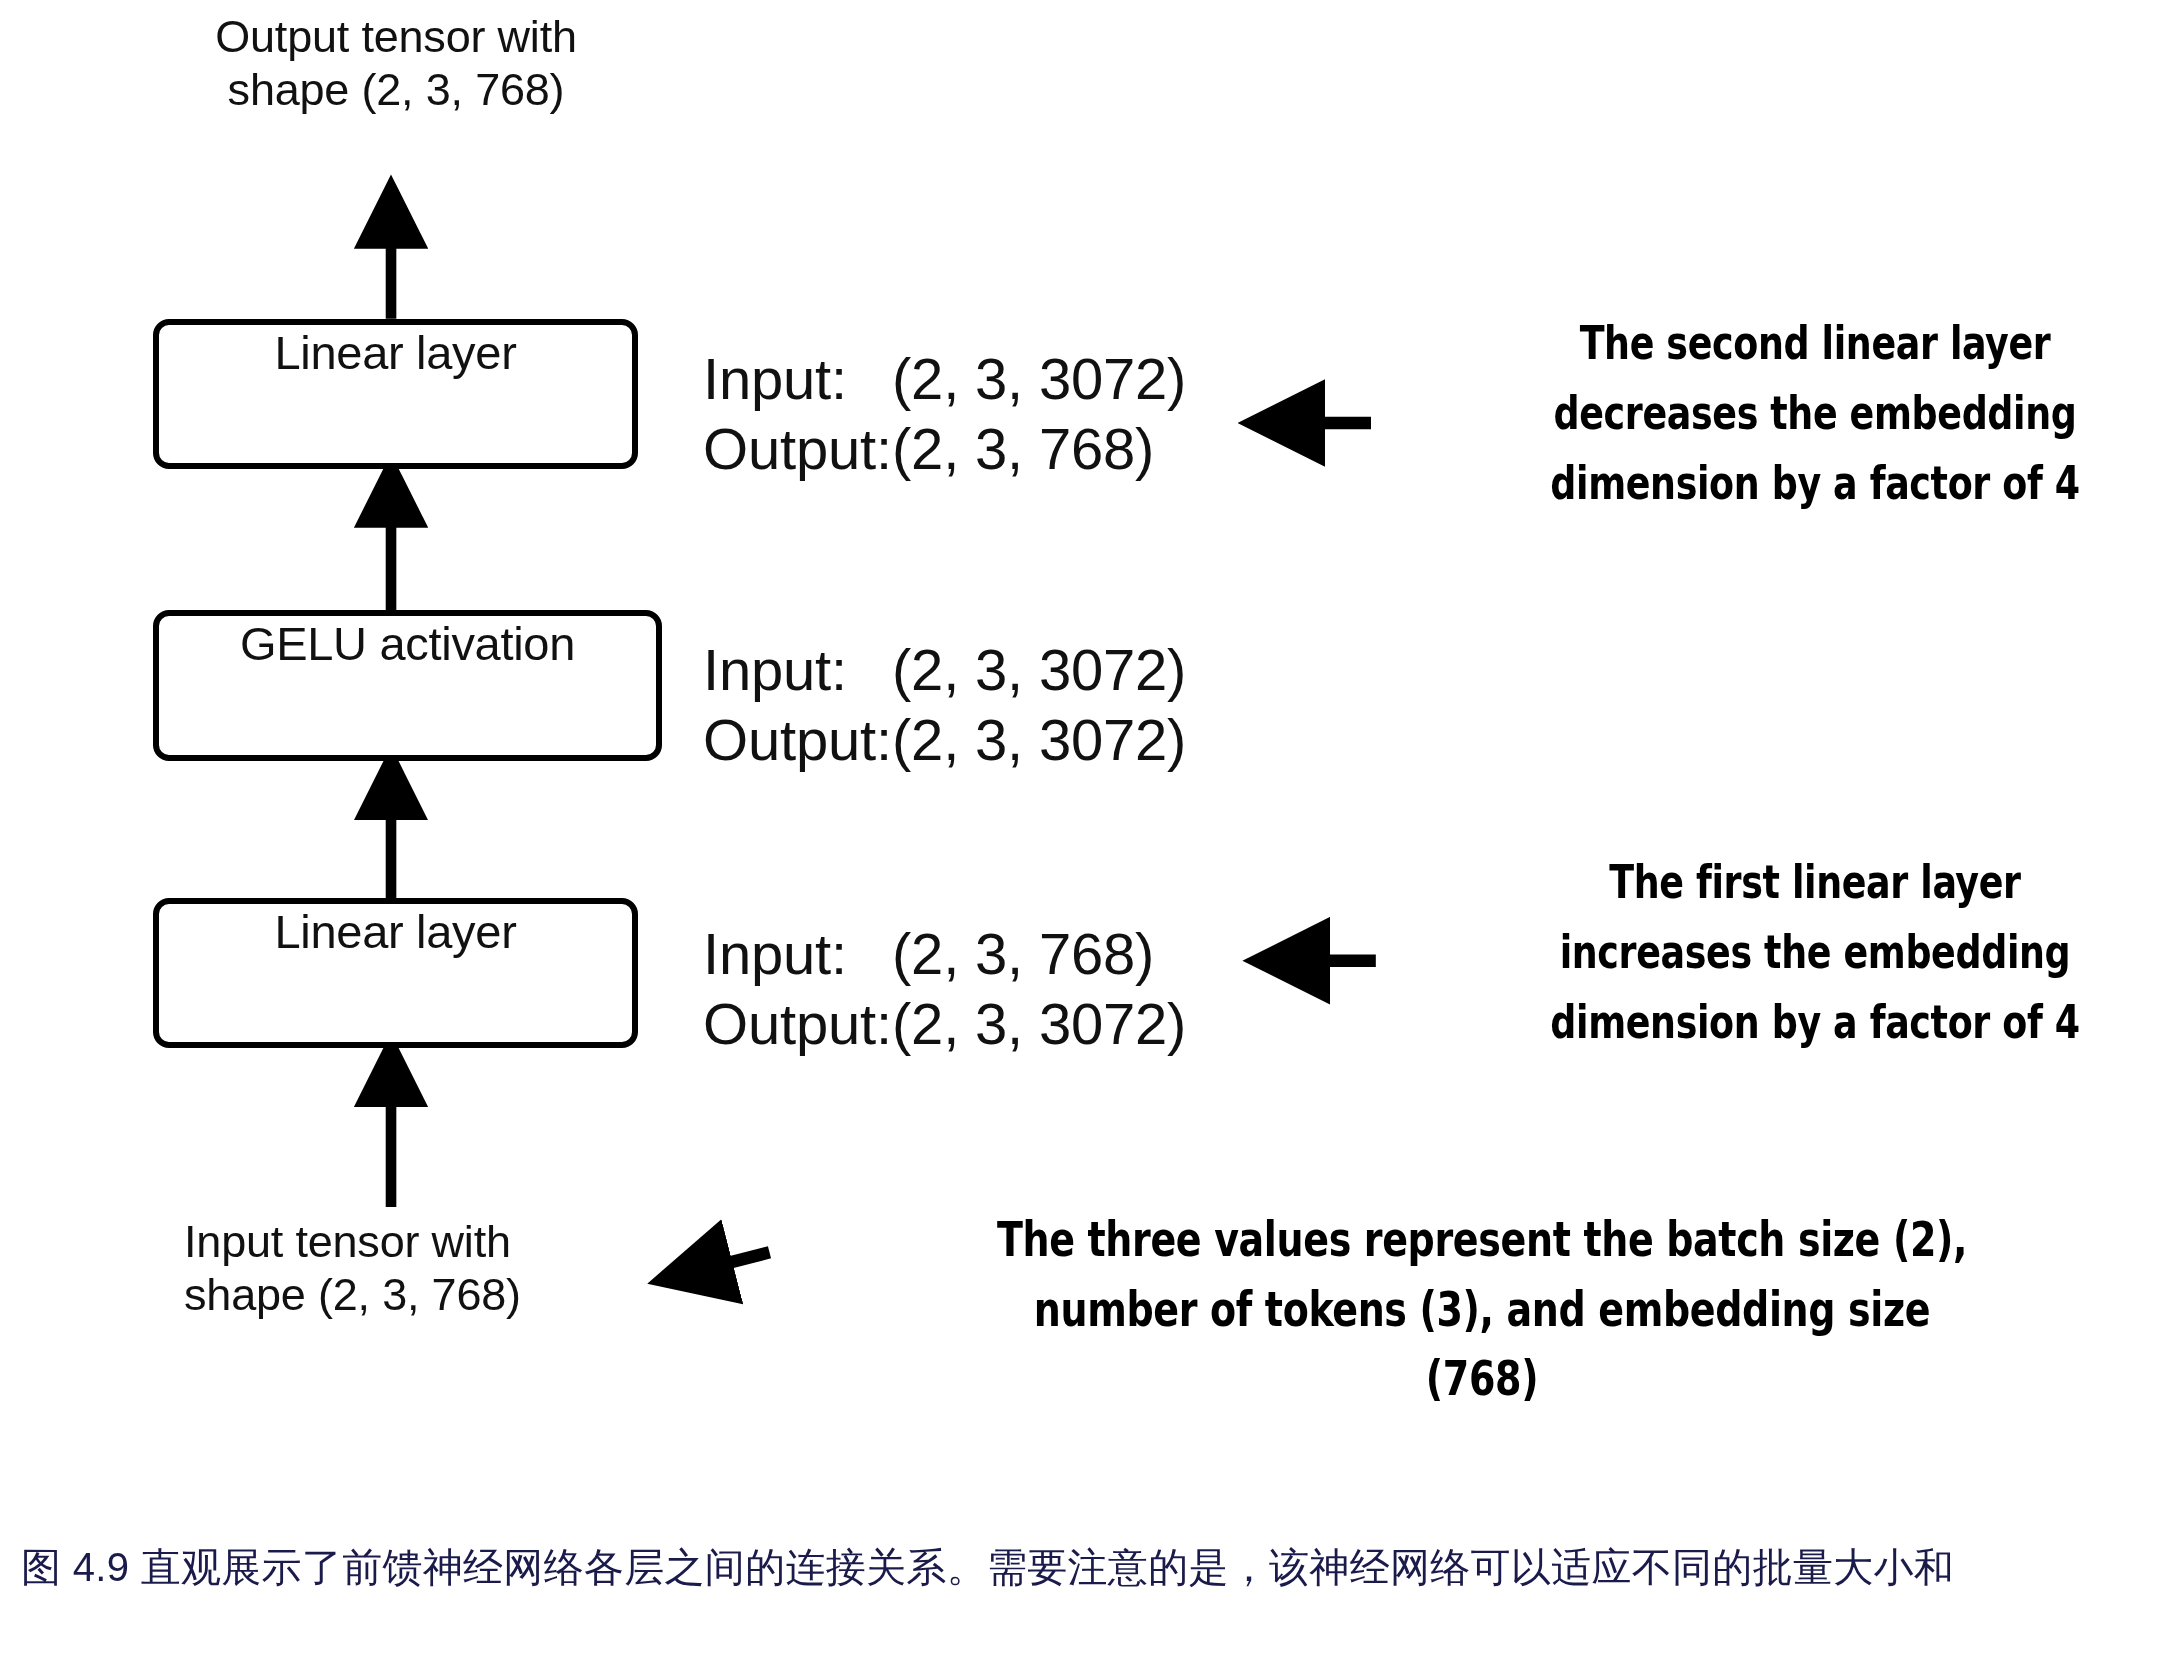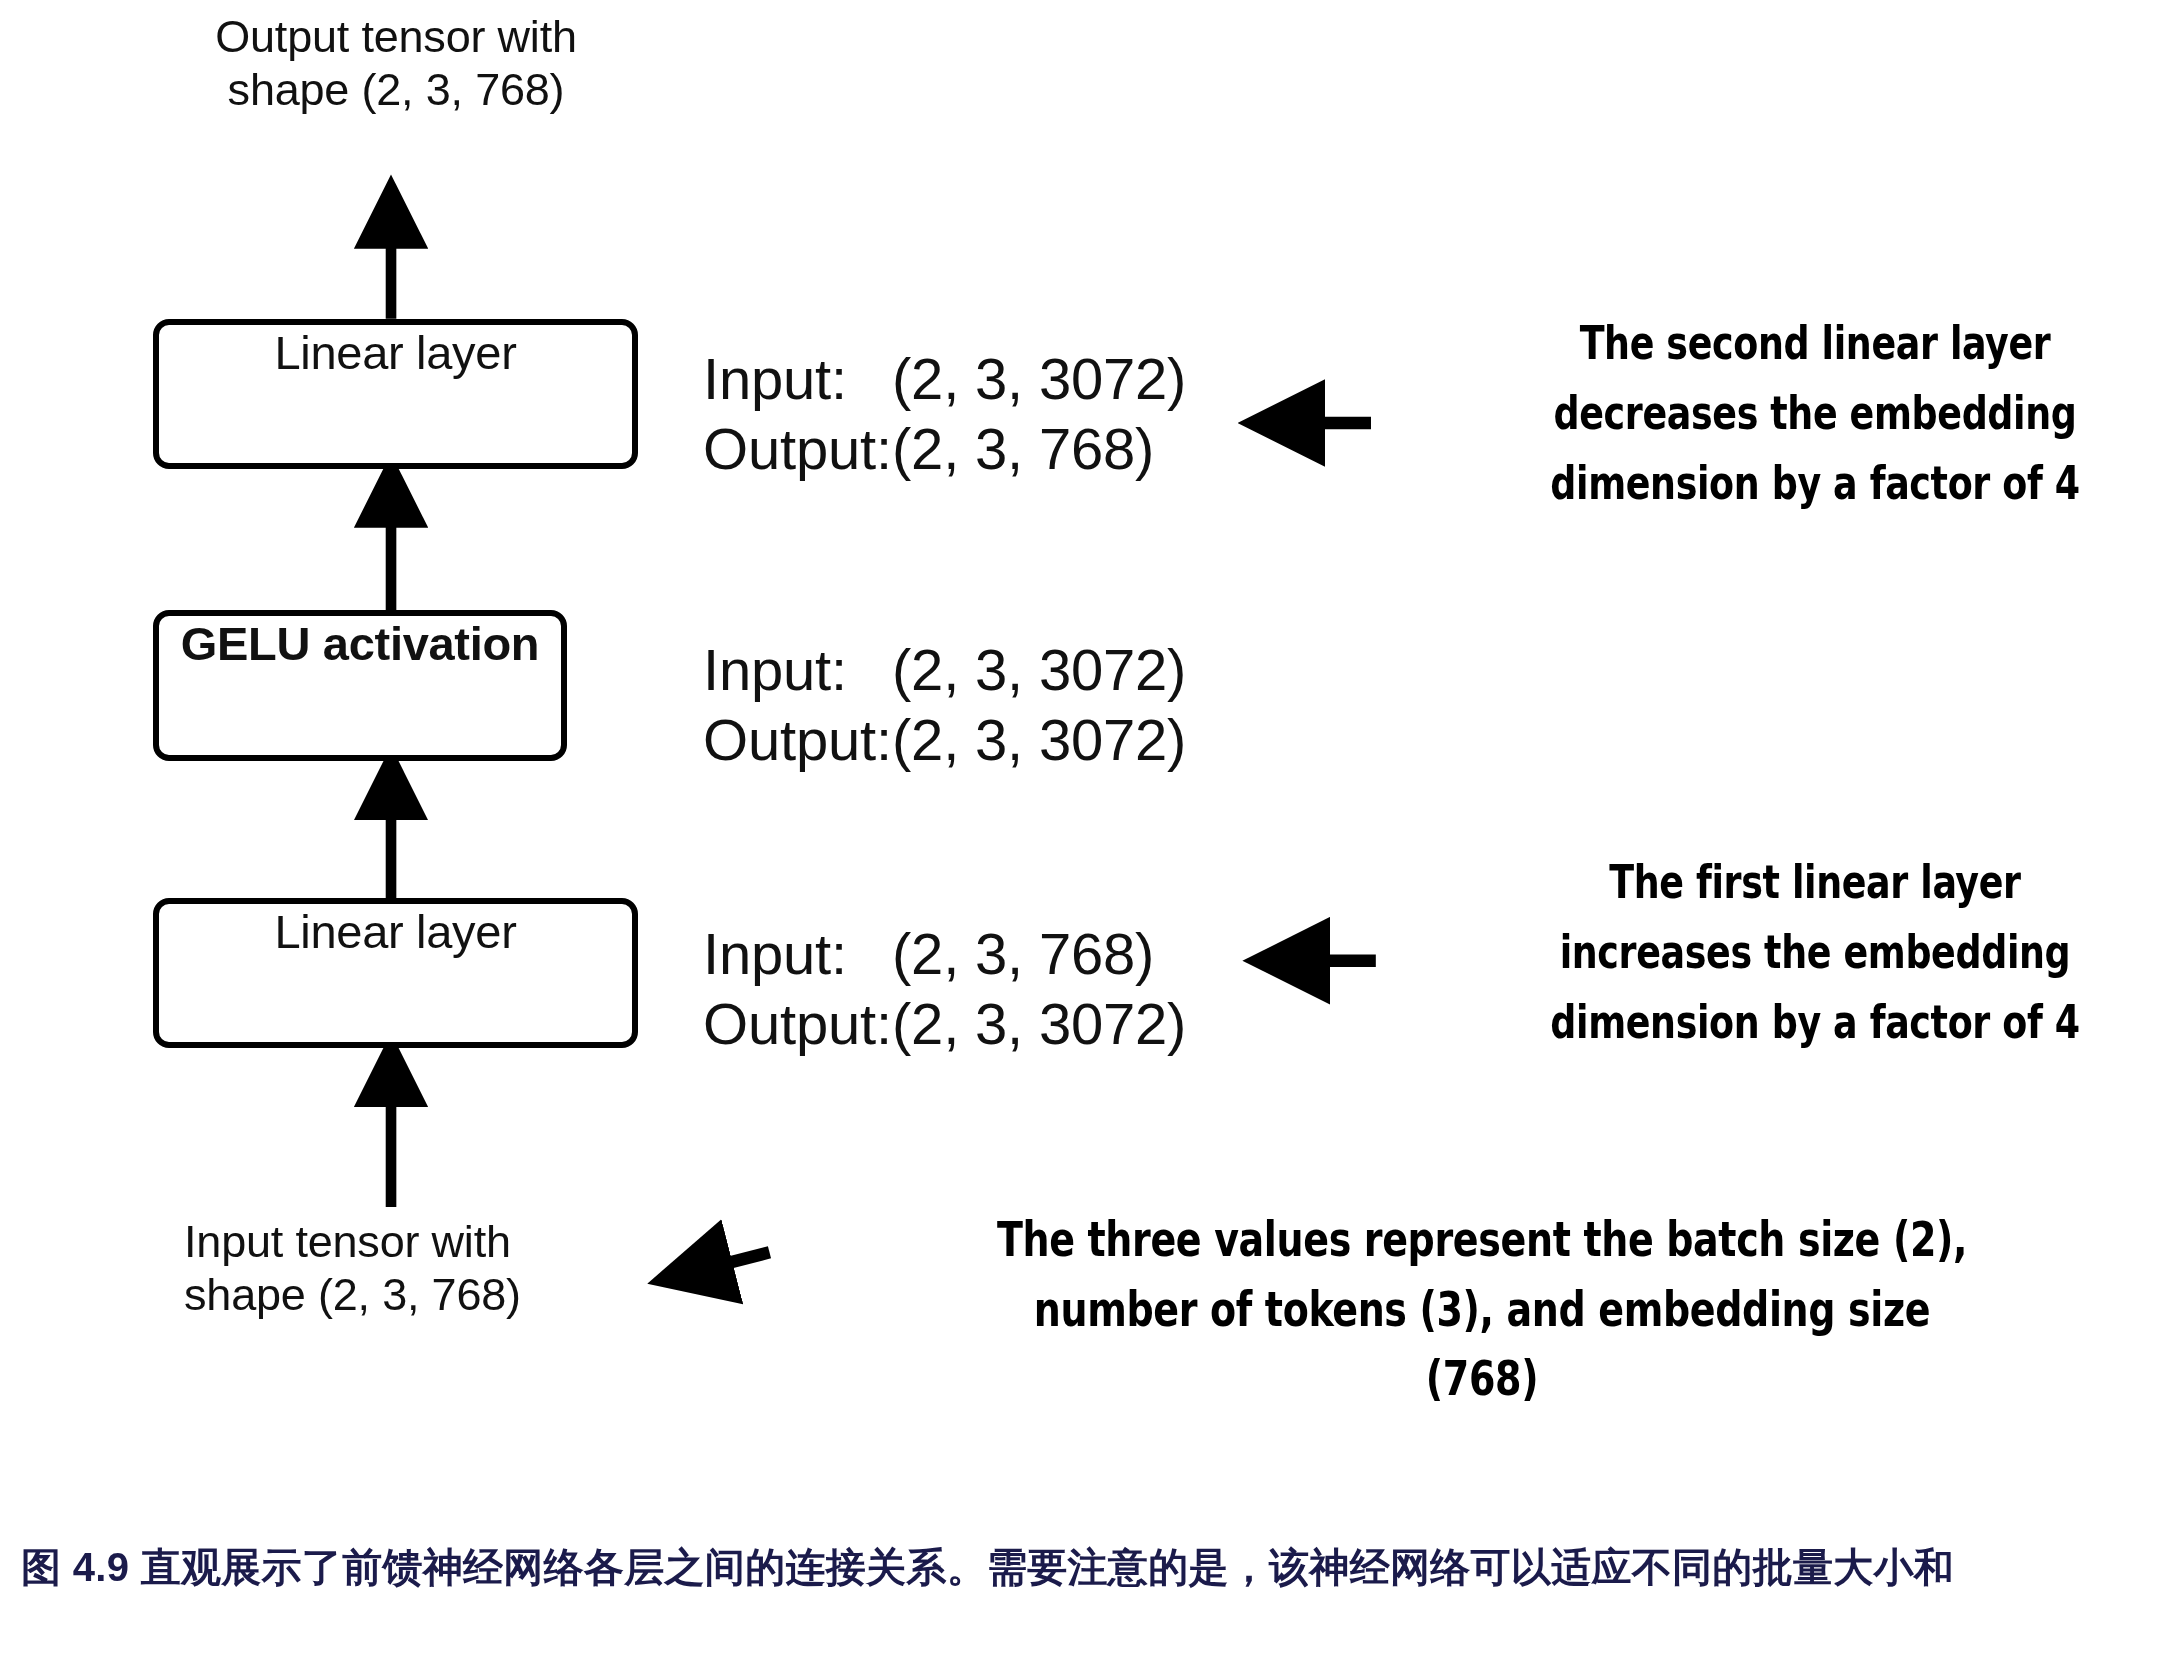--- a/index.html
+++ b/index.html
@@ -72,21 +72,21 @@
     text-align: center;
     letter-spacing: -0.4px;
     transform: scaleX(0.88);
   }
 
   
   .caption {
     font-size: 40px;
     line-height: 1.52;
     color: #1b1b4b;
-    font-weight: 700;
+    font-weight: 400;
     letter-spacing: 0.3px;
   }
 
   svg { display: block; overflow: visible; }
 </style>
 </head>
 <body>
 
 <div id="figure">
 
@@ -112,21 +112,21 @@
 
     <line x1="1425" y1="995" x2="1305" y2="995" stroke="#000000" stroke-width="13" marker-end="url(#arrowhead)"></line>
 
     <line x1="797" y1="1297" x2="688" y2="1325" stroke="#000000" stroke-width="13" marker-end="url(#arrowhead)"></line>
   </svg>
 
   <div class="abs node-box" style="left:153px; top:319px; width:485px; height:150px;">
     <span class="node-label">Linear layer</span>
   </div>
 
-  <div class="abs node-box" style="left:153px; top:610px; width:414px; height:151px;font-weight:bold;">
+  <div class="abs node-box" style="left:153px; top:610px; width:509px; height:151px;">
     <span class="node-label">GELU activation</span>
   </div>
 
   <div class="abs node-box" style="left:153px; top:898px; width:485px; height:150px;">
     <span class="node-label">Linear layer</span>
   </div>
 
   <div class="abs io-spec" style="left:703px; top:344px;">
     <div class="io-row">
       <span class="io-key">Input:</span>

